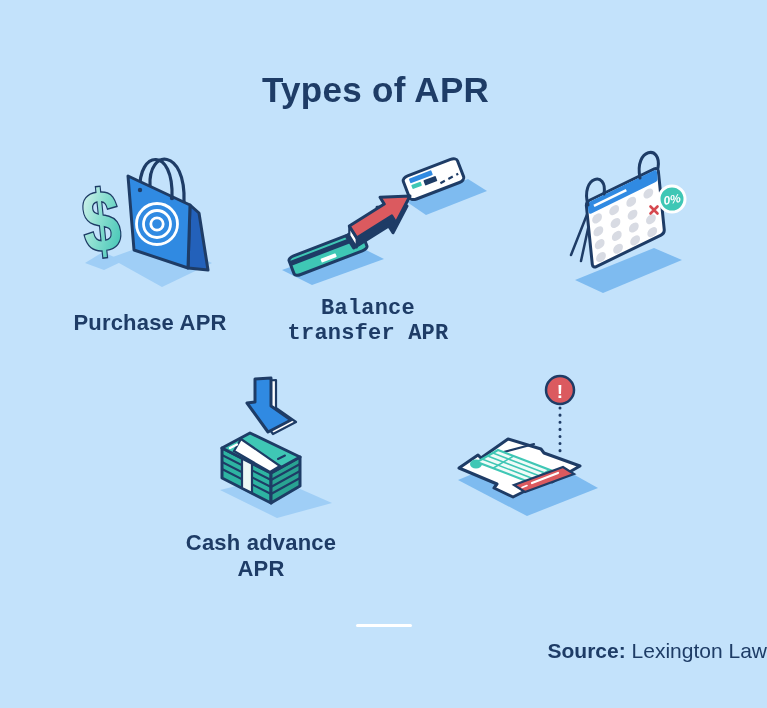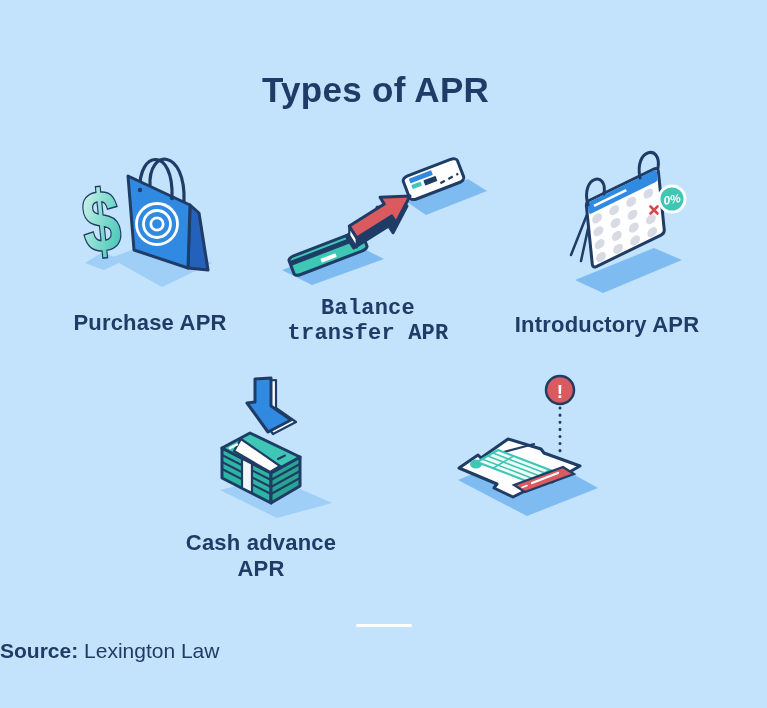--- a/index.html
+++ b/index.html
@@ -16,21 +16,21 @@
     margin:0;text-align:center;
     font-size:35px;font-weight:bold;letter-spacing:.3px;
     color:var(--c-navy,#1e3c66);
   }
   figure.apr-item{position:absolute;margin:0;padding:0;}
   figure.apr-item svg{display:block;}
   figcaption.apr-label{
     text-align:center;font-size:22px;font-weight:bold;
     letter-spacing:.2px;color:var(--c-navy,#1e3c66);
   }
-  .source-block{position:absolute;top:624px;left:0;right:0;text-align:left;}
+  .source-block{position:absolute;top:624px;left:0;right:0;text-align:right;}
   .source-rule{width:56px;height:3px;background:#ffffff;border-radius:2px;margin:0 auto 12px;}
   .source-text{margin:0;font-size:21px;color:var(--c-navy,#1e3c66);}
   .source-text strong{font-weight:bold;}
   
   .f-white{fill:#ffffff}
   .f-mint{fill:#ecf8f5}
   .f-blue{fill:var(--c-blue,#308ae2)}
   .f-blued{fill:var(--c-blue-dark,#2361ba)}
   .f-teal{fill:var(--c-teal,#3fc7b5)}
   .f-tealf{fill:var(--c-teal-front,#2eb4a2)}
@@ -137,21 +137,20 @@
         </g>
       </g>
       <path d="M 122.5,64.5 L 129.5,71.5 M 129.5,64.5 L 122.5,71.5" class="sr nf rl" stroke-width="2.6"></path>
       <path d="M 60,63 C 52,34 80,28 76,52" class="sn nf rl" stroke-width="3"></path>
       <path d="M 112,36 C 106,6 134,2 130,26" class="sn nf rl" stroke-width="3"></path>
       <g>
         <circle cx="144" cy="57" r="13" class="f-teal" stroke="#ffffff" stroke-width="3"></circle>
         <text x="144" y="61.5" font-size="12" font-weight="bold" font-style="italic" text-anchor="middle" class="f-white" transform="rotate(-10 144 57)">0%</text>
       </g>
     </svg>
-    <figcaption class="apr-label" style="margin-top:2px">Introductory APR</figcaption>
   </figure>
 
   <figure class="apr-item" style="left:168px;top:360px;width:186px;">
     <svg viewBox="0 0 180 168" width="180" height="168" style="margin-left:22px">
       <polygon points="30,130 83,117 142,143 87,158" class="f-shl"></polygon>
       <g>
         <g transform="translate(5,2)">
           <polygon points="65,19 81,18 81,46 101,60 78,72 57,43 65,42" class="f-white sn o2 rl"></polygon>
         </g>
         <polygon points="65,19 81,18 81,46 101,60 78,72 57,43 65,42" class="f-blue o"></polygon>

